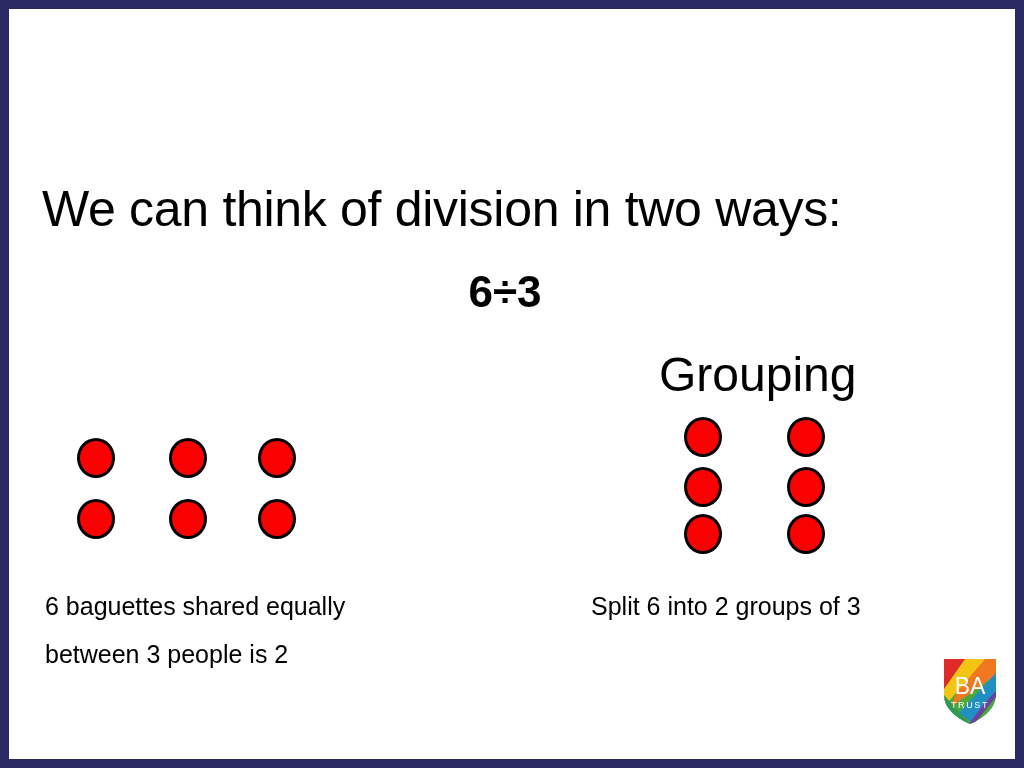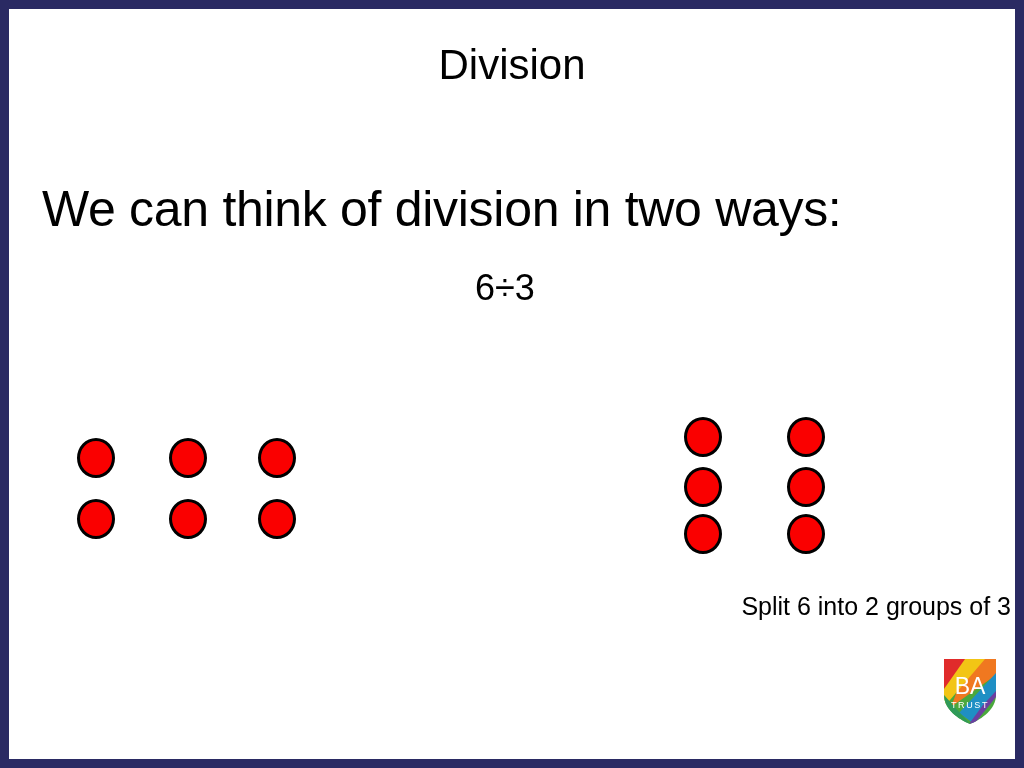--- a/index.html
+++ b/index.html
@@ -40,21 +40,20 @@
     height: 746px;
     background: #ffffff;
   }
 
   
   .txt {
     position: absolute;
     color: #000000;
     white-space: pre;
     line-height: 1.05;
-    text-align: right;
   }
 
   #title {
     left: 0;
     top: 32px;
     width: 1002px;
     text-align: center;
     font-size: 42px;
   }
 
@@ -63,23 +62,24 @@
     top: 172px;
     font-size: 50px;
     letter-spacing: -0.3px;
   }
 
   #expression {
     left: 0;
     top: 258px;
     width: 1002px;
     text-align: center;
-    font-size: 36px;
+    font-size: 44px;
     padding-right: 14px;
     box-sizing: border-box;
+    font-weight: bold;
   }
 
   #heading-sharing {
     left: 33px;
     top: 339px;
     font-size: 48px;
   }
 
   #heading-grouping {
     left: 648px;
@@ -125,37 +125,38 @@
   }
 </style>
 </head>
 <body>
 
 <div id="slide">
   <div id="slide-inner-rule"></div>
 
   <div id="canvas">
 
-    <div class="txt" id="title">Division</div>
 
     <div class="txt" id="lead-line">We can think of division in two ways:</div>
 
     <div class="txt" id="expression">6÷3</div>
 
 
     <div>
       <div class="dot" style="left: 66px; top: 427px; background: rgb(250, 0, 0); border-color: rgb(0, 0, 0);"></div>
       <div class="dot" style="left: 158px; top: 427px; background: rgb(250, 0, 0); border-color: rgb(0, 0, 0);"></div>
       <div class="dot" style="left: 247px; top: 427px; background: rgb(250, 0, 0); border-color: rgb(0, 0, 0);"></div>
       <div class="dot" style="left: 66px; top: 488px; background: rgb(250, 0, 0); border-color: rgb(0, 0, 0);"></div>
       <div class="dot" style="left: 158px; top: 488px; background: rgb(250, 0, 0); border-color: rgb(0, 0, 0);"></div>
       <div class="dot" style="left: 247px; top: 488px; background: rgb(250, 0, 0); border-color: rgb(0, 0, 0);"></div>
     </div>
 
+    <div class="txt caption" id="caption-sharing">6 baguettes shared equally<br>between 3 people is 2</div>
 
+    <div class="txt" id="heading-grouping">Grouping</div>
 
     <div>
       <div class="dot" style="left: 673px; top: 406px; background: rgb(250, 0, 0); border-color: rgb(0, 0, 0);"></div>
       <div class="dot" style="left: 776px; top: 406px; background: rgb(250, 0, 0); border-color: rgb(0, 0, 0);"></div>
       <div class="dot" style="left: 673px; top: 456px; background: rgb(250, 0, 0); border-color: rgb(0, 0, 0);"></div>
       <div class="dot" style="left: 776px; top: 456px; background: rgb(250, 0, 0); border-color: rgb(0, 0, 0);"></div>
       <div class="dot" style="left: 673px; top: 503px; background: rgb(250, 0, 0); border-color: rgb(0, 0, 0);"></div>
       <div class="dot" style="left: 776px; top: 503px; background: rgb(250, 0, 0); border-color: rgb(0, 0, 0);"></div>
     </div>
 

